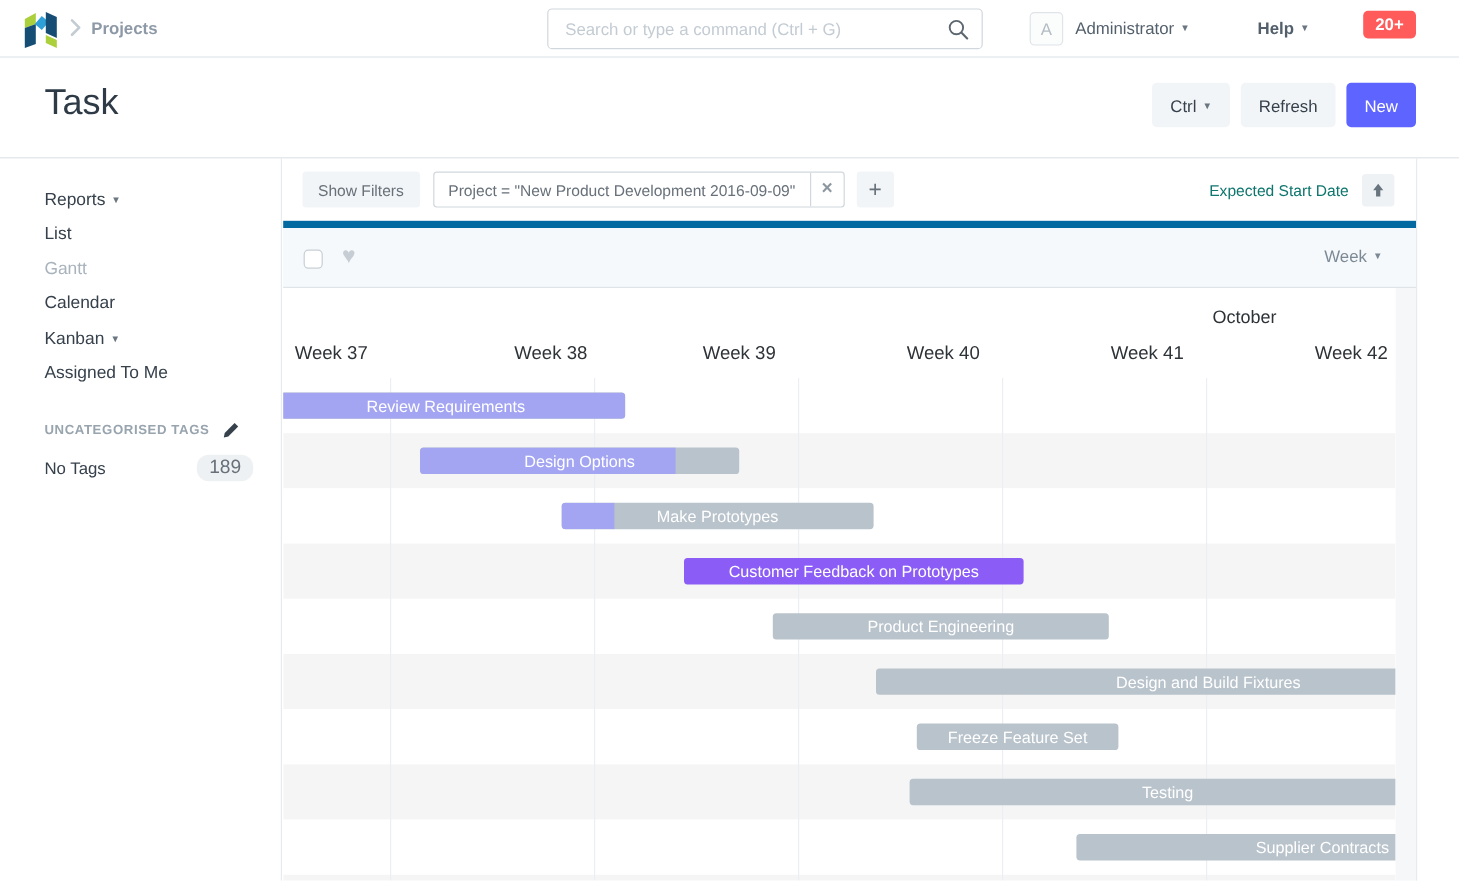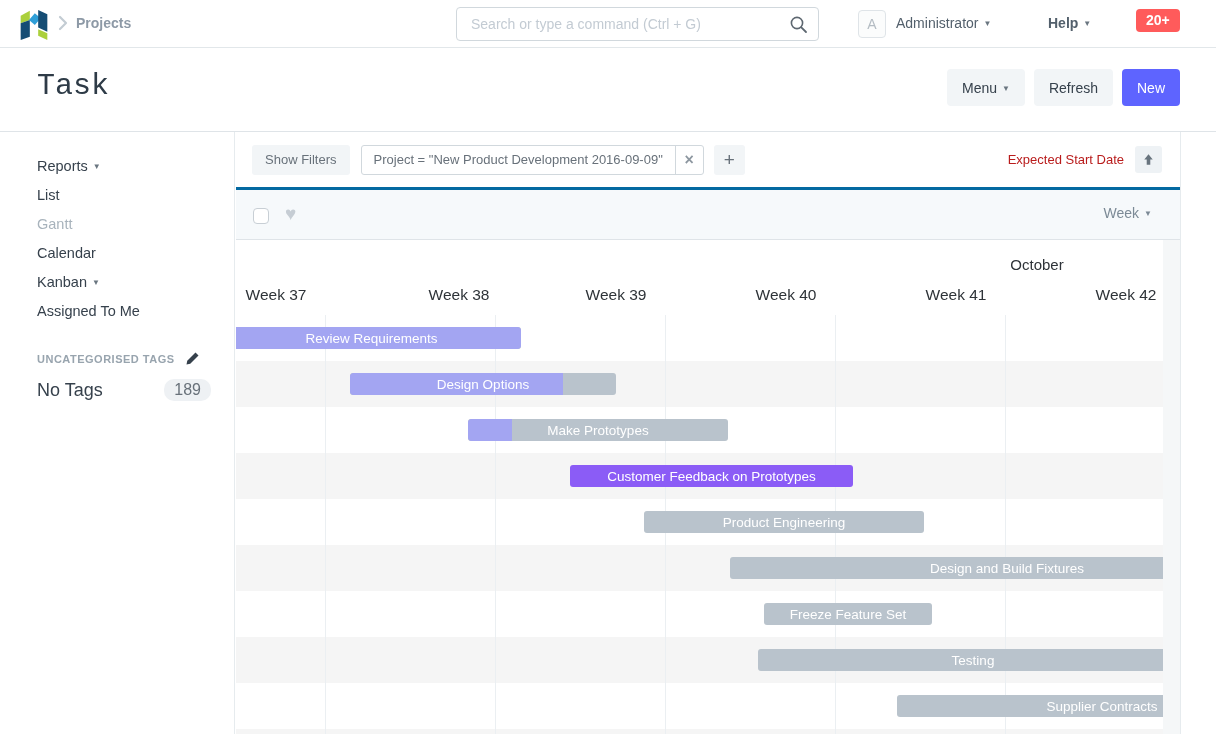--- a/index.html
+++ b/index.html
@@ -25,53 +25,53 @@
     display:flex; align-items:center; justify-content:center; }
   .user-menu { position:absolute; left:896px; top:15px; font-size:14px; font-weight:400; color:#53606c; cursor:pointer; }
   .help-menu { position:absolute; left:1048px; top:15px; font-size:14px; font-weight:700; color:#53606c; cursor:pointer; }
   .caret { display:inline-block; font-size:8px; margin-left:5px; vertical-align:2px; color:#6a7680; }
   .notif-badge { position:absolute; left:1136px; top:9px; background:#ff5b5b; color:#fff;
     font-size:14px; font-weight:700; border-radius:4px; padding:4px 10px 5px; line-height:1; }
 
   
   .page-head { position:absolute; left:0; top:48px; width:1216px; height:84px; background:#fff;
     border-bottom:1px solid #dfe4e8; z-index:10; }
-  .page-title { position:absolute; left:37px; top:21px; font-size:30px; font-weight:400; color:#2e3b47;font-family:Liberation Mono, monospace; }
+  .page-title { position:absolute; left:37px; top:21px; font-size:30px; font-weight:400; color:#2e3b47; }
   .head-actions { position:absolute; right:36px; top:21px; display:flex; gap:9px; }
   .btn { height:37px; border:none; border-radius:4px; font-size:14px;
     font-family:"Liberation Sans", sans-serif; padding:0 15px; cursor:pointer; }
   .btn-default { background:#f2f5f7; color:#36414c; }
   .btn-primary { color:#fff; font-weight:400; }
 
   
   .sidebar { position:absolute; left:0; top:132px; width:235px; height:602px; background:#fff;
     border-right:1px solid #e6ebee; padding:20px 15px 0 37px; }
   .sb-item { font-size:14.5px; color:#36414c; height:29px; line-height:29px; cursor:pointer; }
   .sb-item.muted { color:#a8b3bc; cursor:default; }
   .tags-head { margin-top:25px; display:flex; align-items:center; gap:10px; }
   .tags-title { font-size:11px; font-weight:700; letter-spacing:.5px; color:#98a4ae; }
   .tag-row { margin-top:13px; display:flex; align-items:center; }
-  .tag-label { font-size:18px; color:#36414c; }
+  .tag-label { font-size:14px; color:#36414c; }
   .tag-count { margin-left:auto; margin-right:8px; background:#eef1f4; color:#68717a;
     font-size:16px; border-radius:10px; padding:2px 10px; }
 
   
   .filter-row { position:absolute; left:236px; top:132px; width:944px; height:58px; background:#fff;
-    border-bottom:3px solid #0369a1; display:flex; align-items:center; padding:0 18px 0 16px; }
+    border-bottom:6px solid #0369a1; display:flex; align-items:center; padding:0 18px 0 16px; }
   .show-filters { background:#f2f5f7; color:#68717a; font-size:13px; border:none; border-radius:3px;
     height:30px; padding:0 13px; cursor:pointer; font-family:"Liberation Sans", sans-serif; }
   .filter-pill { margin-left:11px; height:30px; display:flex; align-items:center;
     border:1px solid #d1d8dd; border-radius:3px; background:#fff; overflow:hidden; }
   .filter-pill .f-text { font-size:13px; color:#68717a; padding:0 12px; }
   .filter-pill .f-x { width:28px; height:100%; display:flex; align-items:center; justify-content:center;
     color:#8d97a0; font-size:16px; font-weight:700; cursor:pointer; }
   .add-filter { margin-left:10px; width:31px; height:30px; background:#f2f5f7; border:none; border-radius:3px;
     color:#68717a; font-size:19px; line-height:1; cursor:pointer; }
   .sort-area { margin-left:auto; display:flex; align-items:center; gap:11px; }
-  .sort-label { font-size:13px; color:#b91c1c; }
+  .sort-label { font-size:13px; color:#0f766e; }
   .sort-btn { width:27px; height:27px; background:#eef2f5; border:none; border-radius:3px;
     display:flex; align-items:center; justify-content:center; cursor:pointer; }
 
   
   .gtoolbar { position:absolute; left:236px; top:190px; width:944px; height:50px; background:#f6f9fb;
     border-bottom:1px solid #dfe4e8; }
   .g-check { position:absolute; left:17px; top:18px; width:16px; height:16px; background:#fff;
     border:1px solid #c8cfd5; border-radius:4px; cursor:pointer; }
   .g-heart { position:absolute; left:49px; top:13px; font-size:19px; color:#c6cdd4; }
   .range-select { position:absolute; right:28px; top:15px; font-size:14px; color:#7c8a96; cursor:pointer; }
@@ -121,21 +121,21 @@
 
     <div class="avatar">A</div>
     <span class="user-menu"><span>Administrator</span><span class="caret">▼</span></span>
     <span class="help-menu"><span>Help</span><span class="caret">▼</span></span>
     <span class="notif-badge" style="background: rgb(255, 91, 91);">20+</span>
   </div>
 
   <div class="page-head">
     <h1 class="page-title">Task</h1>
     <div class="head-actions">
-      <button class="btn btn-default"><span>Menu</span><span class="caret">▼</span></button>
+      <button class="btn btn-default"><span>Ctrl</span><span class="caret">▼</span></button>
       <button class="btn btn-default">Refresh</button>
       <button class="btn btn-primary" id="new-btn" style="background: rgb(94, 100, 255);">New</button>
     </div>
   </div>
 
   <div class="sidebar">
     <nav id="sidebar-nav">
         <div class="sb-item">Reports<span class="caret">▼</span></div>
         <div class="sb-item">List</div>
         <div class="sb-item muted">Gantt</div>

